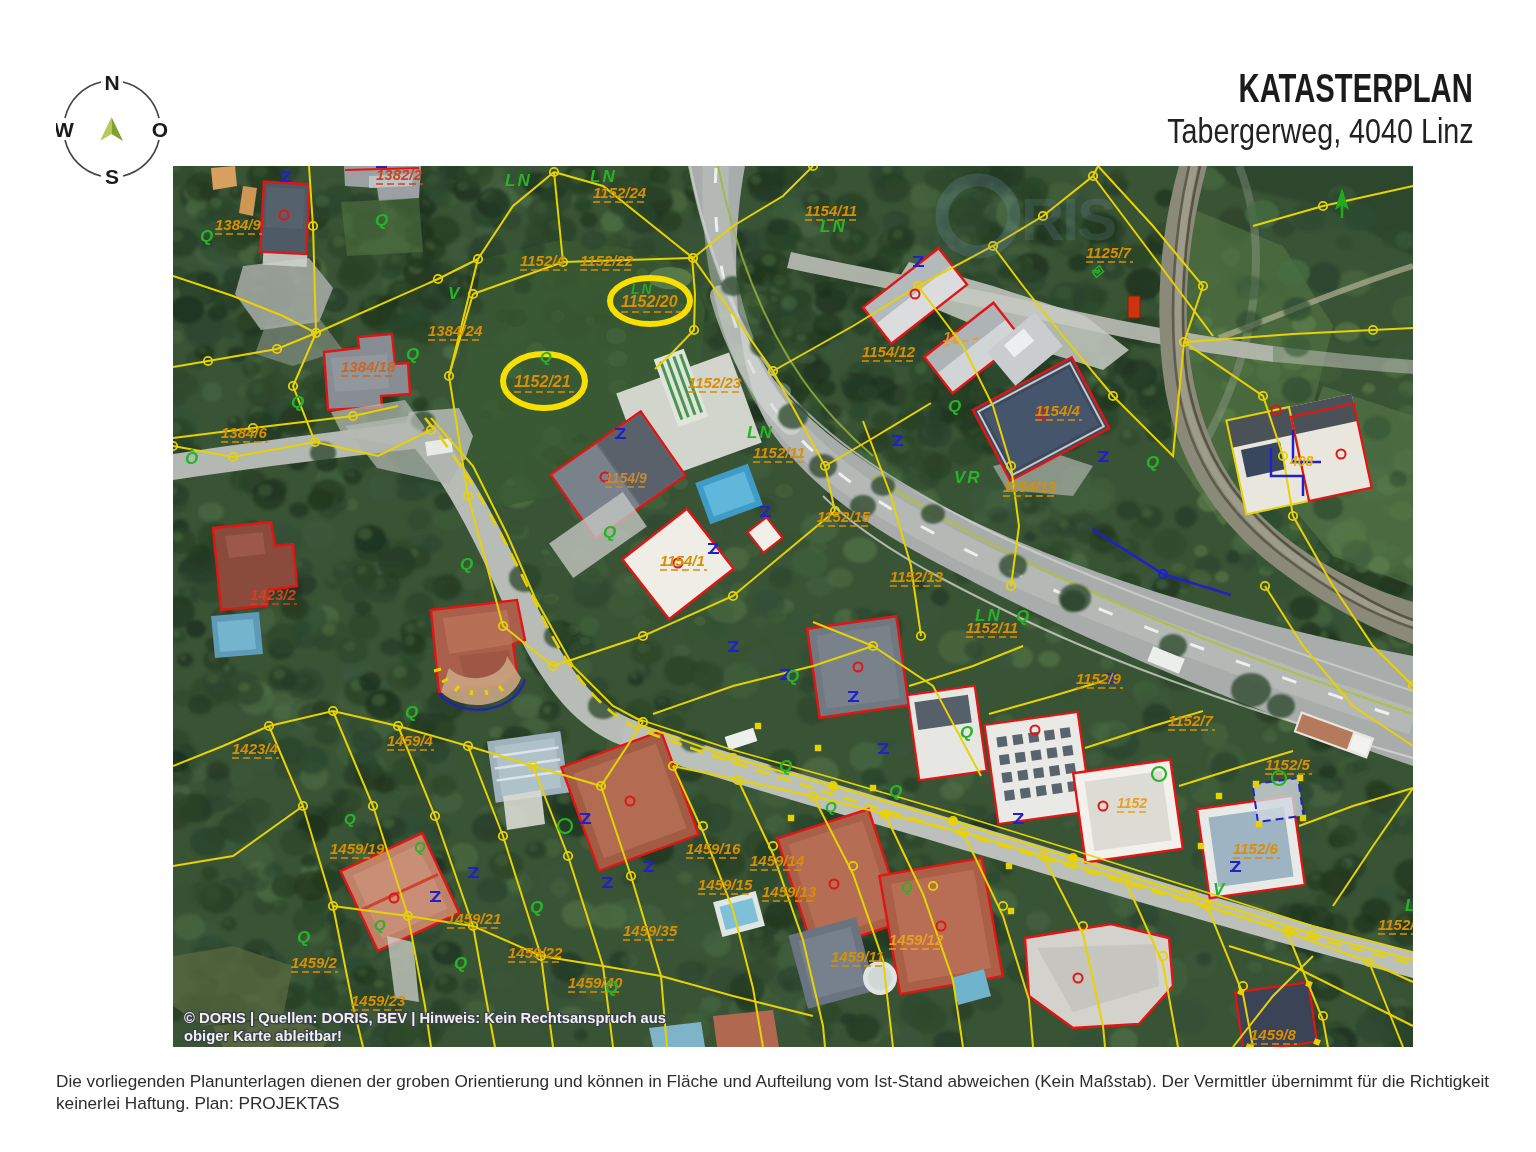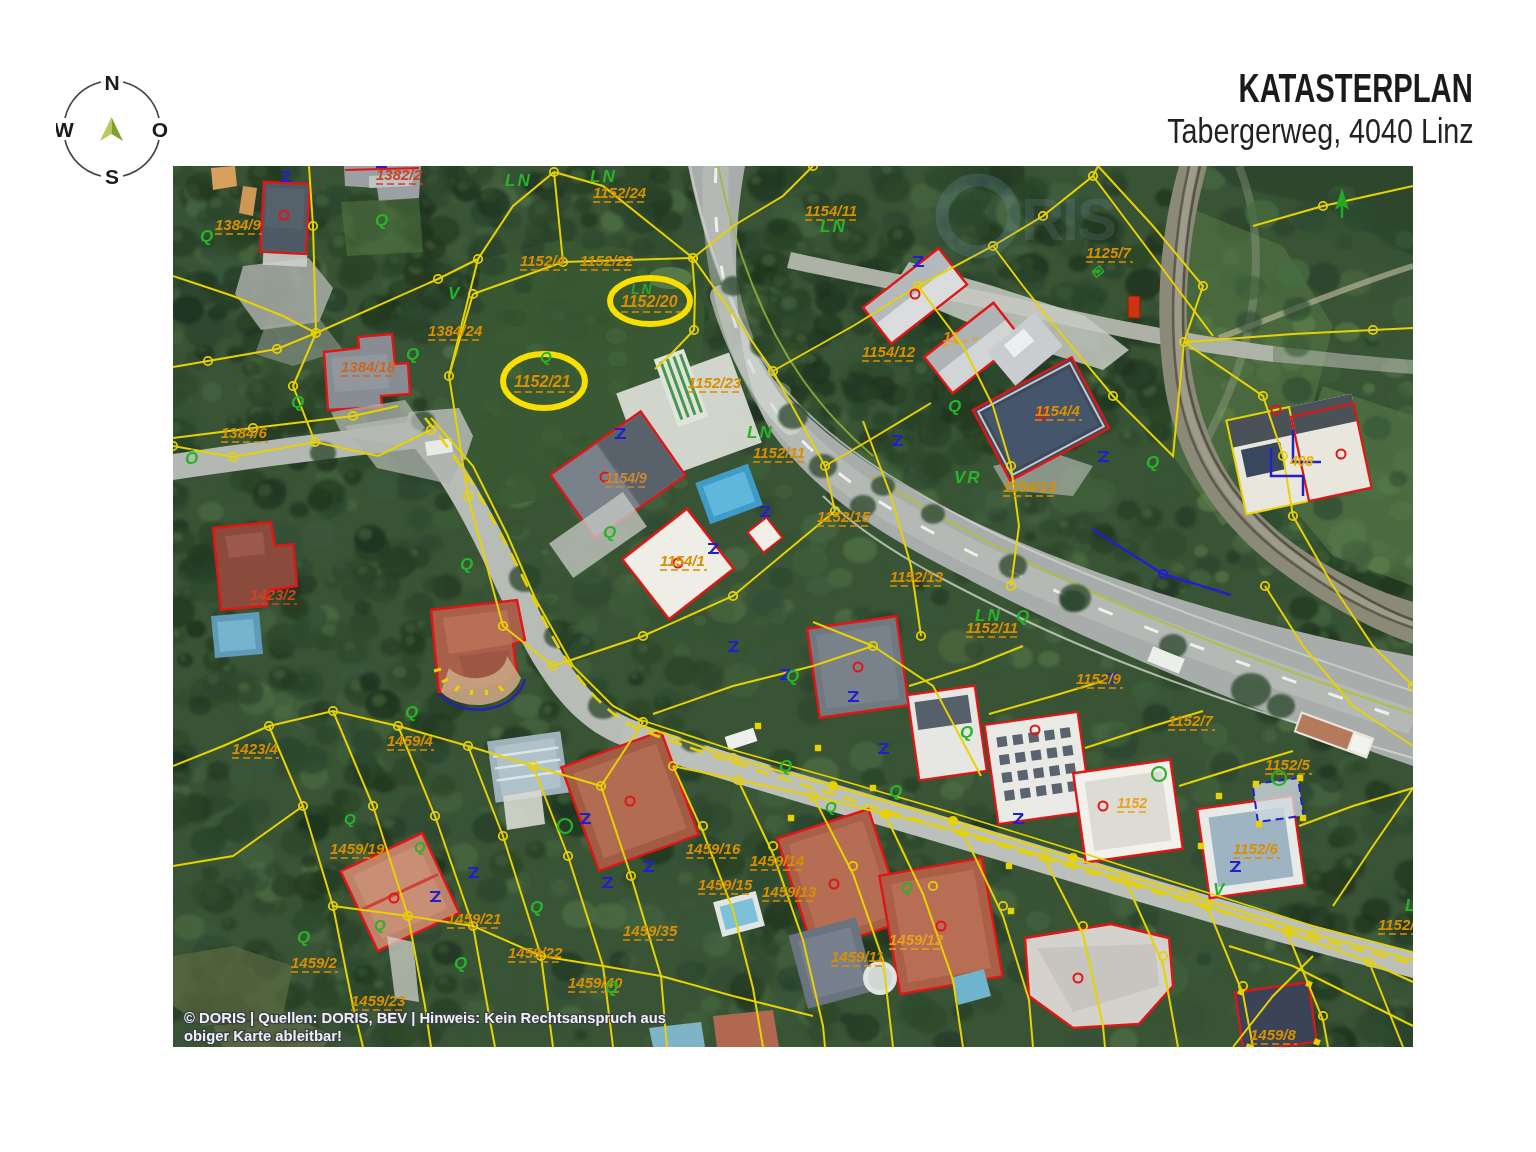--- a/index.html
+++ b/index.html
@@ -3111,13 +3111,14 @@
 
 <text x="367" y="196" font-size="15" fill="#28b428" font-style="italic" font-weight="bold" letter-spacing="2">Q</text>
 
 <g font-size="14.8" font-weight="bold" fill="#f0f0f0" stroke="#3a4048" stroke-width="2.6" paint-order="stroke">
 <text x="11" y="857">© DORIS | Quellen: DORIS, BEV | Hinweis: Kein Rechtsanspruch aus</text>
 <text x="11" y="875">obiger Karte ableitbar!</text>
 </g>
 </svg>
 </div>
 
+<div id="footer">Die vorliegenden Planunterlagen dienen der groben Orientierung und können in Fläche und Aufteilung vom Ist-Stand abweichen (Kein Maßstab). Der Vermittler übernimmt für die Richtigkeit<br>keinerlei Haftung. Plan: PROJEKTAS</div>
 </div>
 
 </body></html>

